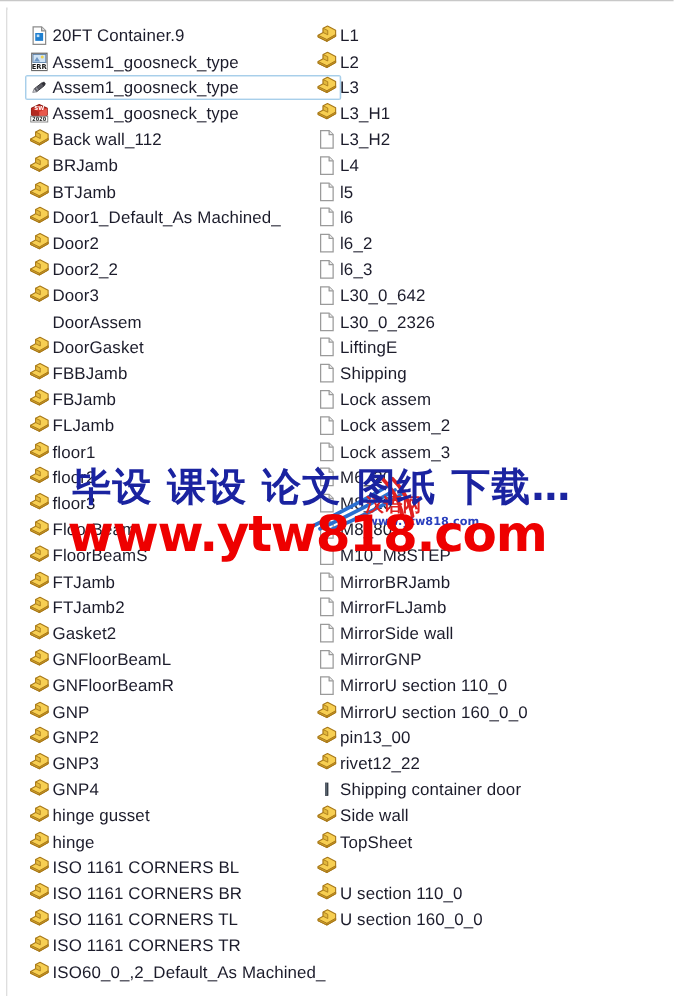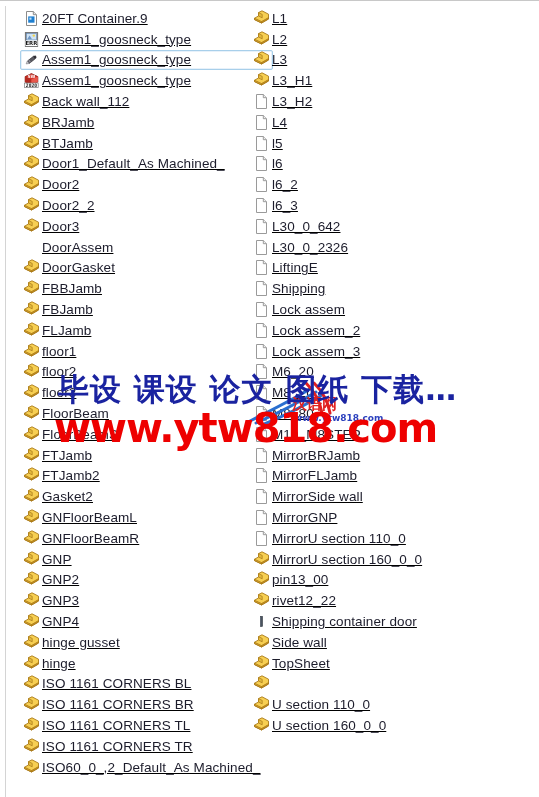--- a/index.html
+++ b/index.html
@@ -33,23 +33,22 @@
     position: absolute;
     left: 6px;
     top: 8px;
     width: 533px;
     height: 789px;
     background: #ffffff;
   }
 
   .column {
     position: absolute;
-    top: 0;
+    top: 10px;
     width: 253px;
-    text-decoration: underline;
   }
   #column-left  { left: 14px; }
   #column-right { left: 244px; }
 
   .file-row {
     display: flex;
     align-items: center;
     height: 20.8px;
     padding-left: 2px;
     box-sizing: border-box;

